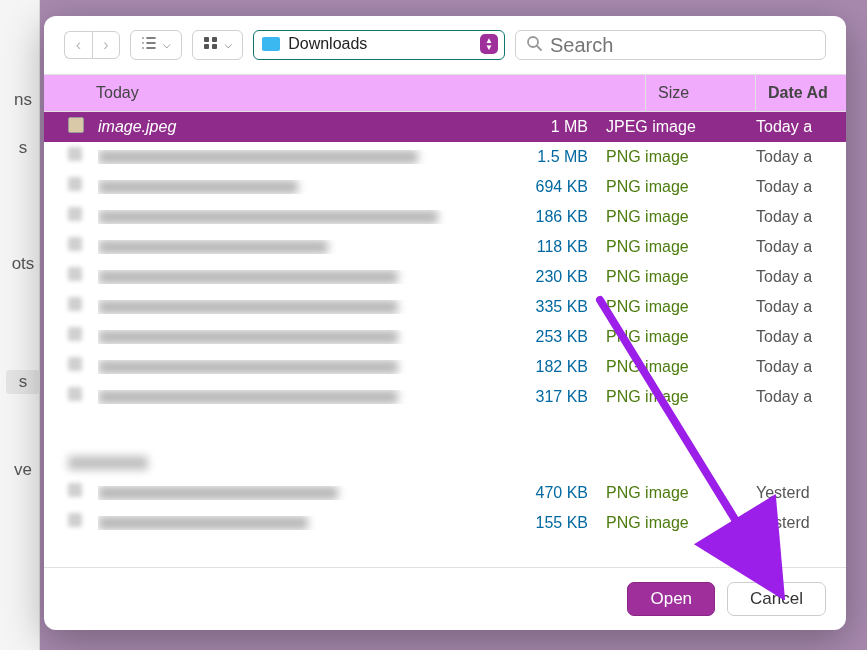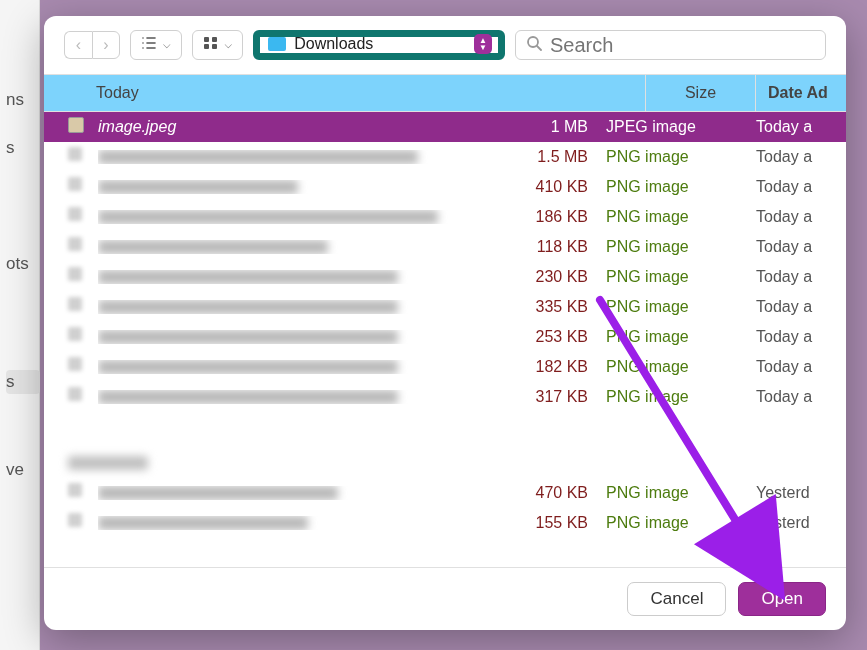--- a/index.html
+++ b/index.html
@@ -25,21 +25,21 @@
       position: absolute;
       left: 0; top: 90px;
       width: 40px;
       display: flex;
       flex-direction: column;
       gap: 28px;
       padding-left: 6px;
       color: #555;
       z-index: 1;
     }
-    .sidebar-item-frag { font-size: 17px; white-space: nowrap; text-align: left;}
+    .sidebar-item-frag { font-size: 17px; white-space: nowrap; text-align: center;}
     .sidebar-item-active { background: #e4e4e4; border-radius: 4px; padding: 2px 0;}
     .dialog {
       position: absolute;
       left: 44px; top: 16px;
       width: 802px;
       height: 614px;
       background: #fff;
       border-radius: 12px;
       box-shadow: 0 10px 40px rgba(0,0,0,.3);
       display: flex;
@@ -72,21 +72,21 @@
       border: 1px solid #d0d0d0;
       border-radius: 6px;
       background: #fff;
       display: flex; align-items: center; gap: 6px;
       color: #444;
     }
     .location {
       flex: 1.2;
       display: flex;
       align-items: center;
-      border: 7px solid #0f766e;
+      border: 1px solid #0f766e;
       border-radius: 6px;
       height: 30px;
       padding: 0 6px 3px 8px;
       gap: 8px;
     }
     .folder-icon {
       width: 18px; height: 14px;
       background: #3bb8f0;
       border-radius: 2px;
       position: relative;
@@ -115,44 +115,44 @@
     .search input {
       border: none; outline: none; flex: 1;
       font-size: 20px; color: #333;
     }
     .header-row {
       display: flex;
       border-top: 1px solid #e0e0e0;
       border-bottom: 1px solid #e0e0e0;
       font-size: 16px;
       color: #444;
-      background: #7dd3fc;
+      background: #f0abfc;
     }
     .header-row > div { padding: 9px 12px; border-right: 1px solid #e0e0e0;}
     .col-name { flex: 1; padding-left: 52px !important;}
-    .col-size { width: 110px; text-align: center;}
+    .col-size { width: 110px; text-align: left;}
     .col-kind { width: 150px; text-align: left;}
     .col-date { width: 90px; border-right: none !important; font-weight: 600;}
     .list { flex: 1; overflow: hidden;}
     .row {
       display: flex;
       align-items: center;
       height: 30px;
       padding-left: 24px;
     }
     .row-selected { background: #8f2b8b; color: #fff;}
     .icon-cell { width: 20px; height: 20px; margin-right: 10px;}
     .file-icon-jpeg { background: #d9c9a8; border: 1px solid #999; border-radius: 2px; width: 16px; height: 16px;}
     .file-icon-blur { width: 14px; height: 14px; background: #d0d0d0; border-radius: 2px; filter: blur(2px);}
     .cell-name { flex: 1; white-space: nowrap; overflow: hidden; font-style: italic;}
     .cell-blur-name {
       height: 14px; background: #b8b8b8; border-radius: 3px;
       filter: blur(4px);
     }
-    .cell-size { width: 110px; text-align: right; padding-right: 18px; color: #7f1d1d;}
+    .cell-size { width: 110px; text-align: right; padding-right: 18px; color: #0369a1;}
     .row-selected .cell-size { color: #fff;}
     .cell-kind { width: 150px; color: #4d7c0f;}
     .row-selected .cell-kind { color: #fff;}
     .cell-date { width: 90px; color: #555; white-space: nowrap;}
     .row-selected .cell-date { color: #fff;}
     .group-spacer { height: 44px; }
     .group-label-blur {
       height: 14px; width: 80px; background: #c0c0c0;
       margin-left: 24px; border-radius: 3px; filter: blur(4px);
     }
@@ -283,21 +283,21 @@
         <div class="cell-kind">PNG image</div>
         <div class="cell-date">Today a</div>
       </div>
       <div class="row">
         <div class="icon-cell">
           <div class="file-icon-blur"></div>
         </div>
         <div class="cell-name">
           <div class="cell-blur-name" style="width: 200px;"></div>
         </div>
-        <div class="cell-size">410 KB</div>
+        <div class="cell-size">694 KB</div>
         <div class="cell-kind">PNG image</div>
         <div class="cell-date">Today a</div>
       </div>
       <div class="row">
         <div class="icon-cell">
           <div class="file-icon-blur"></div>
         </div>
         <div class="cell-name">
           <div class="cell-blur-name" style="width: 340px;"></div>
         </div>
@@ -392,22 +392,22 @@
         <div class="cell-name">
           <div class="cell-blur-name" style="width: 210px;"></div>
         </div>
         <div class="cell-size">155 KB</div>
         <div class="cell-kind">PNG image</div>
         <div class="cell-date">Yesterd</div>
       </div>
     </div>
 
   <div class="footer">
+    <button class="btn btn-primary">Open</button>
     <button class="btn">Cancel</button>
-    <button class="btn btn-primary">Open</button>
   </div>
 </div>
 
 <svg class="arrow-overlay" viewBox="0 0 220 320">
   <defs>
     <marker id="ah" markerWidth="16" markerHeight="16" refX="8" refY="8" orient="auto">
       <path d="M2,2 L14,8 L2,14 Z" fill="#9b1fe8"></path>
     </marker>
   </defs>
   <line x1="20" y1="20" x2="180" y2="280" stroke="#9b1fe8" stroke-width="8" stroke-linecap="round" marker-end="url(#ah)"></line>

